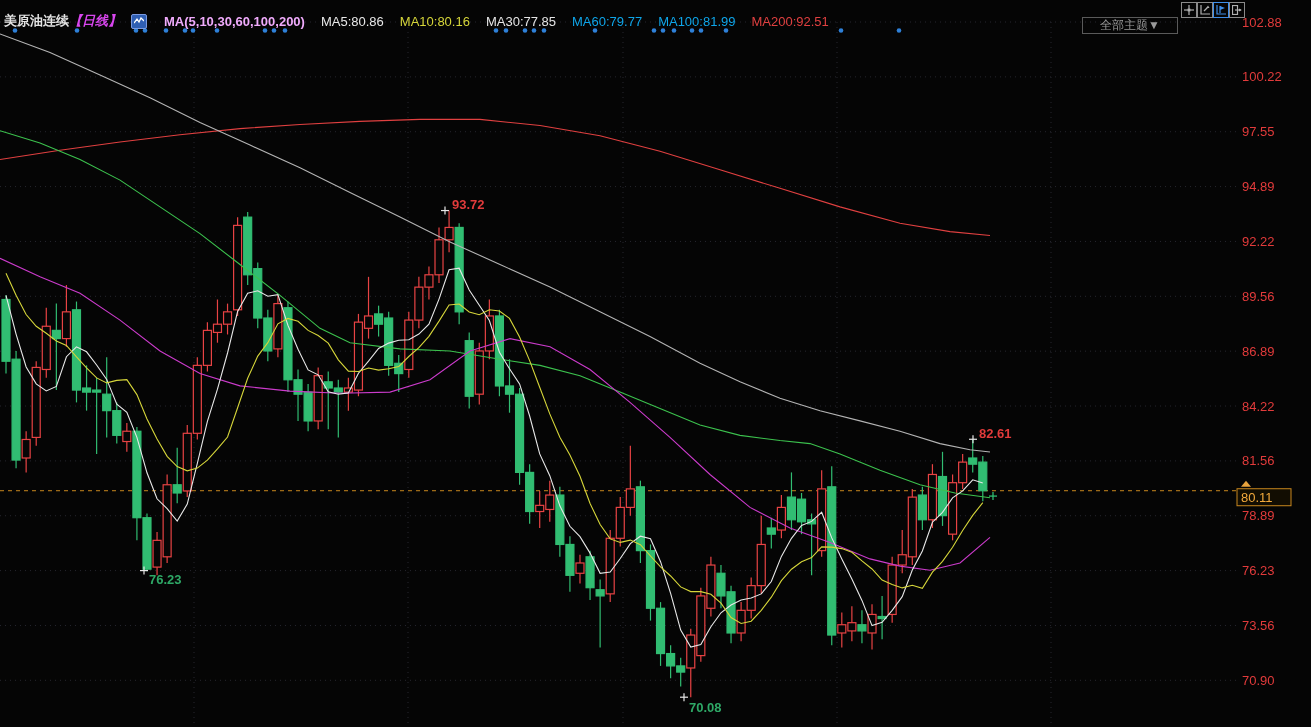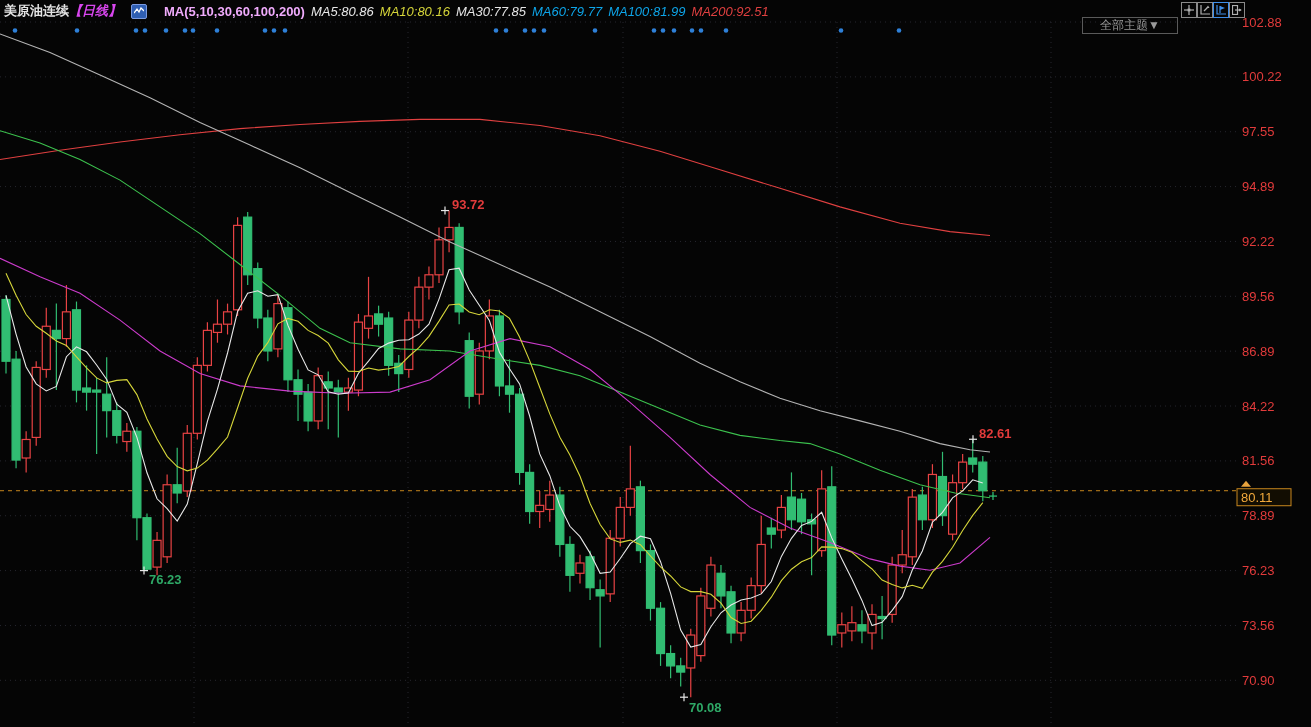--- a/index.html
+++ b/index.html
@@ -1,27 +1,27 @@
 <!DOCTYPE html>
 <html><head>
 <meta charset="utf-8">
 <style>
   html,body{margin:0;padding:0;background:#000;}
   #app{position:relative;width:1311px;height:727px;background:#050505;overflow:hidden;
        font-family:"Liberation Sans",sans-serif;}
   #chart-svg{position:absolute;left:0;top:0;}
   
-  #header{position:absolute;left:0;top:0;width:1311px;height:22px;z-index:5;
+  #header{position:absolute;left:0;top:10px;width:1311px;height:22px;z-index:5;
           display:flex;align-items:center;font-size:13px;white-space:nowrap;}
   .title{color:#e3e3e3;margin-left:4px;font-weight:bold;}
   .period{color:#d946ef;font-weight:bold;font-style:italic;}
   .hicon{width:14px;height:13px;background:#2f5fb3;border:1px solid #7a9ae0;border-radius:2px;
          margin-left:10px;display:inline-flex;align-items:center;justify-content:center;}
   .ma-params{color:#f0abfc;margin-left:17px;font-weight:bold;}
-  .ma-val{margin-left:6px;font-style:italic;}
+  .ma-val{margin-left:16px;}
   
   #theme-dd{position:absolute;left:1082px;top:17px;width:94px;height:15px;border:1px solid #5a5a5a;
             color:#9a9a9a;font-size:12px;text-align:center;line-height:15px;z-index:6;cursor:pointer;}
   .tb-icon{position:absolute;top:2px;width:14px;height:14px;border:1px solid #8a8a8a;z-index:6;
            display:flex;align-items:center;justify-content:center;cursor:pointer;}
   .tb-icon svg{display:block}
   .tb-icon.active{border-color:#3f8fea;}
 </style>
 </head>
 <body>

